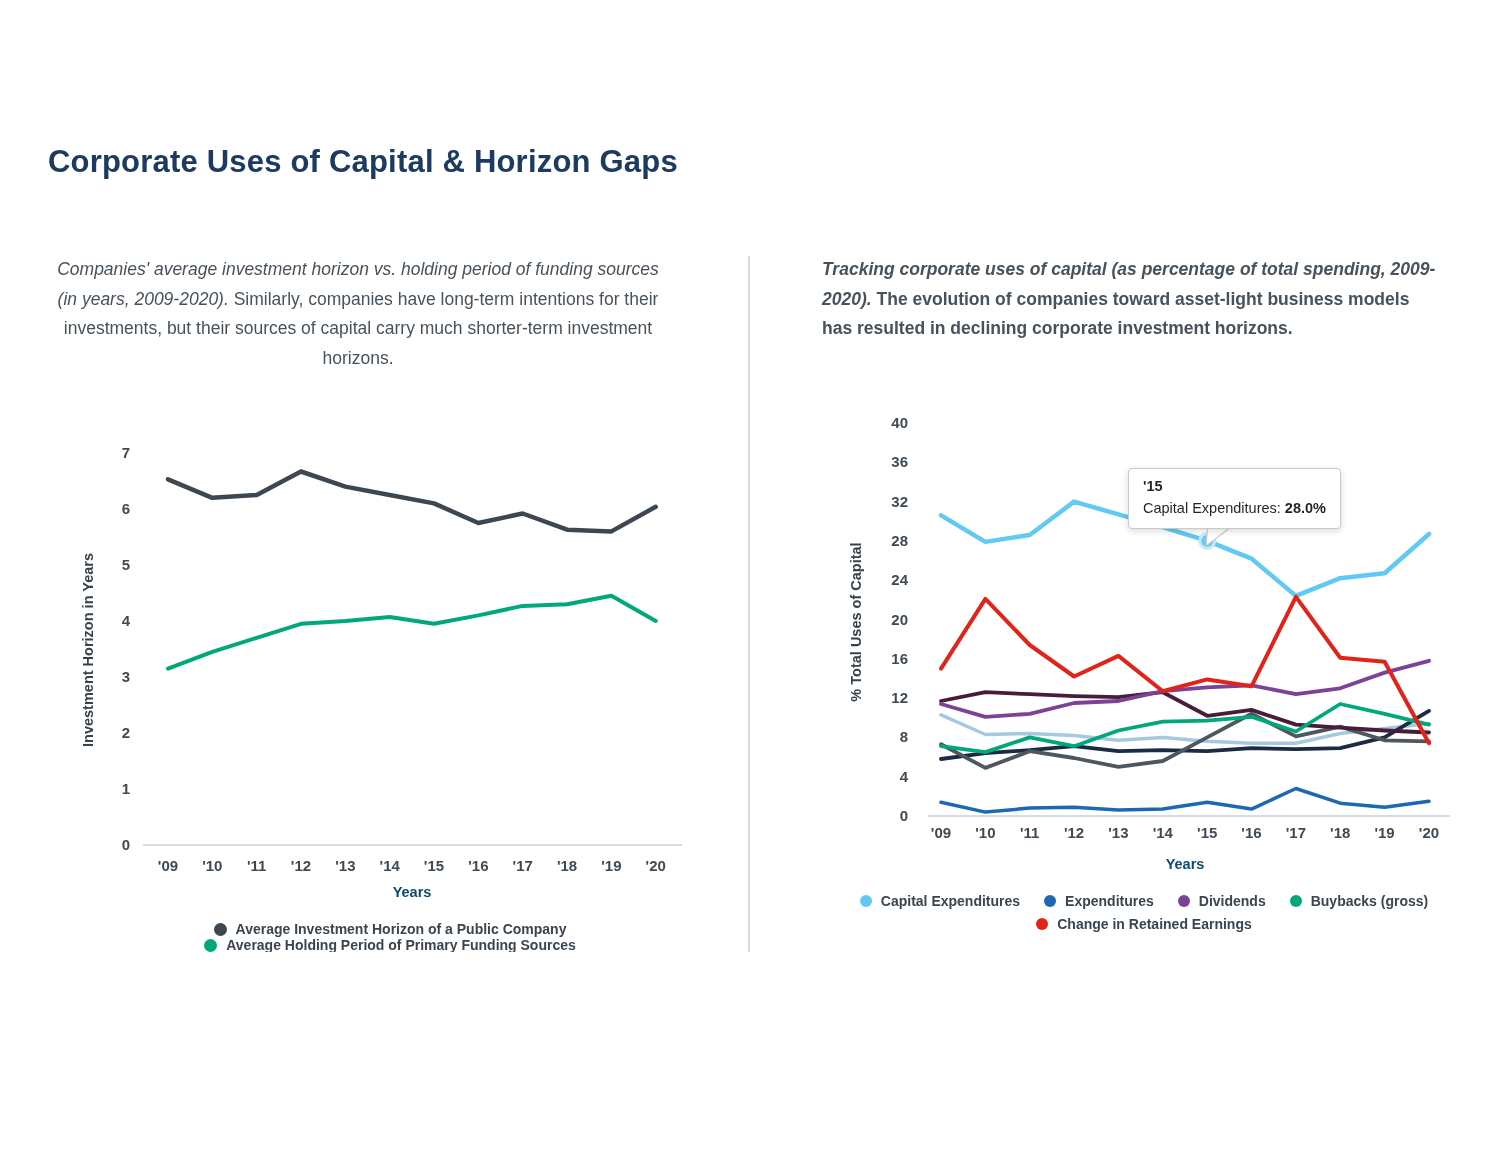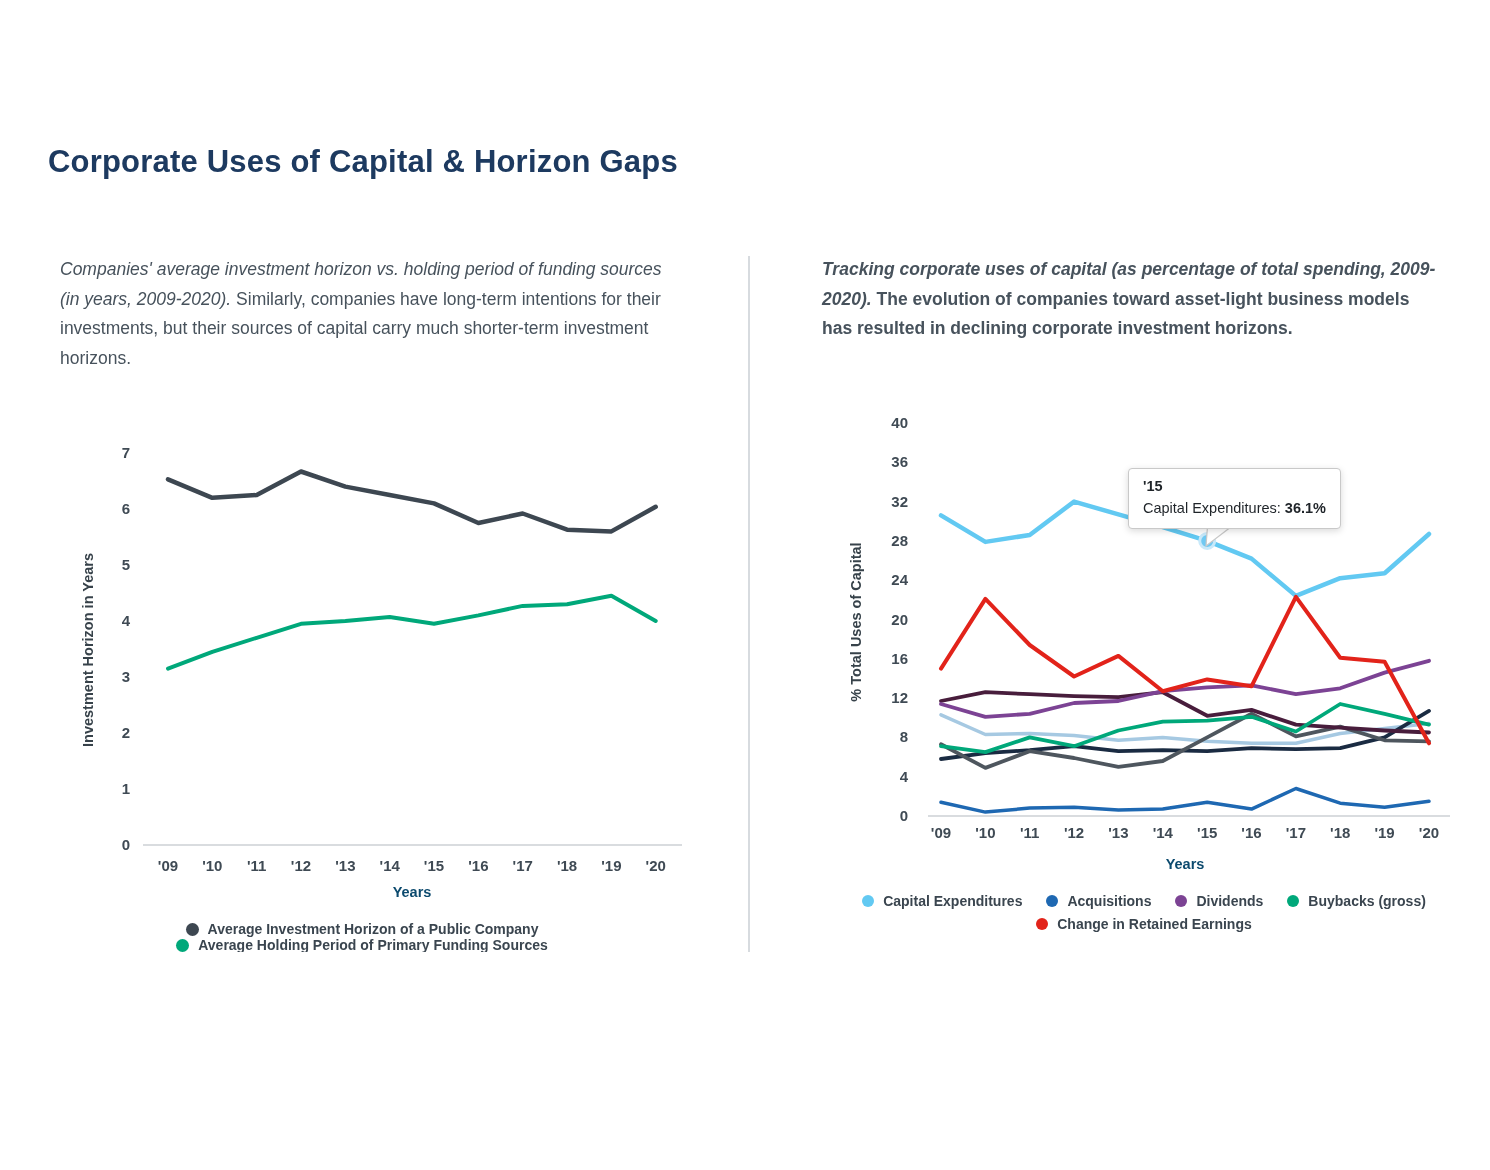--- a/index.html
+++ b/index.html
@@ -2,32 +2,32 @@
 <html><head>
 <meta charset="utf-8">
 <style>
   html,body{margin:0;padding:0;background:#fff;}
   .page{position:relative;width:1490px;height:952px;background:#fff;overflow:hidden;
         font-family:"Liberation Sans",sans-serif;border-radius:9px;}
   h1.title{position:absolute;left:48px;top:144px;margin:0;font-size:31px;font-weight:700;
            color:#1d3a60;letter-spacing:.2px;}
   .intro{position:absolute;margin:0;font-size:17.5px;line-height:29.5px;color:#47525c;}
   .intro em{font-style:italic;}
-  #intro-left{left:60px;top:255px;width:612px;}
+  #intro-left{left:52px;top:255px;width:612px;text-align:center;}
   #intro-right{left:822px;top:255px;width:622px;font-weight:bold;}
   .divider{position:absolute;left:748px;top:256px;width:2px;height:708px;background:#d7dbdf;}
   svg.chart{position:absolute;overflow:visible;}
   #chart0{left:60px;top:430px;width:640px;height:460px;}
   #chart1{left:830px;top:405px;width:632px;height:450px;}
   svg .tick{font-family:"Liberation Sans",sans-serif;font-size:15px;font-weight:700;fill:#3f4a54;}
   .vlab{position:absolute;transform:translate(-50%,-50%) rotate(-90deg);white-space:nowrap;
         font-size:14.5px;font-weight:700;color:#37424a;}
   .hlab{position:absolute;transform:translateX(-50%);font-size:14.5px;font-weight:700;color:#0c4a6e;}
   .legend{position:absolute;display:flex;flex-direction:column;align-items:center;}
-  #legend0{left:36px;top:921px;width:652px;}
+  #legend0{left:64px;top:921px;width:652px;}
   #legend1{left:826px;top:893px;width:636px;gap:7px;}
   .lrow{display:flex;justify-content:center;align-items:center;gap:24px;}
   .litem{display:flex;align-items:center;gap:9px;font-size:14px;font-weight:700;color:#3a454f;}
   .ldot{display:inline-block;border-radius:50%;}
   .tooltip{position:absolute;left:1128px;top:468px;background:#fff;border:1px solid #c9c9c9;
            border-radius:4px;padding:7px 14px 8px;font-size:14.5px;line-height:1.5;color:#1f2429;
            box-shadow:0 2px 7px rgba(0,0,0,.15);z-index:6;white-space:nowrap;}
   .tt-year{font-weight:700;}
   .tt-tail{position:absolute;left:1194px;top:520px;width:60px;height:30px;z-index:5;overflow:visible;}
 </style>
@@ -125,21 +125,21 @@
     </svg>
   <div class="hlab" style="left:1185px;top:856px;">Years</div>
   <div class="legend" id="legend1">
       <div class="lrow">
         <span class="litem">
           <span class="ldot" style="background: rgb(98, 201, 242); height: 12px; width: 12px;"></span>
           <span>Capital Expenditures</span>
         </span>
         <span class="litem">
           <span class="ldot" style="background: rgb(30, 104, 178); height: 12px; width: 12px;"></span>
-          <span>Acquisitions</span>
+          <span>Expenditures</span>
         </span>
         <span class="litem">
           <span class="ldot" style="background: rgb(124, 67, 148); height: 12px; width: 12px;"></span>
           <span>Dividends</span>
         </span>
         <span class="litem">
           <span class="ldot" style="background: rgb(0, 168, 122); height: 12px; width: 12px;"></span>
           <span>Buybacks (gross)</span>
         </span>
       </div>
@@ -149,16 +149,16 @@
           <span>Change in Retained Earnings</span>
         </span>
       </div>
     </div>
 
   <svg class="tt-tail">
     <polygon points="14,0 46,0 12,26" fill="#ffffff" stroke="#c9c9c9" stroke-width="1.2"></polygon>
   </svg>
   <div class="tooltip">
     <div class="tt-year">'15</div>
-    <div class="tt-line"><span>Capital Expenditures:</span> <b>36.1%</b></div>
+    <div class="tt-line"><span>Capital Expenditures:</span> <b>28.0%</b></div>
   </div>
 
 </div>
 
 </body></html>

